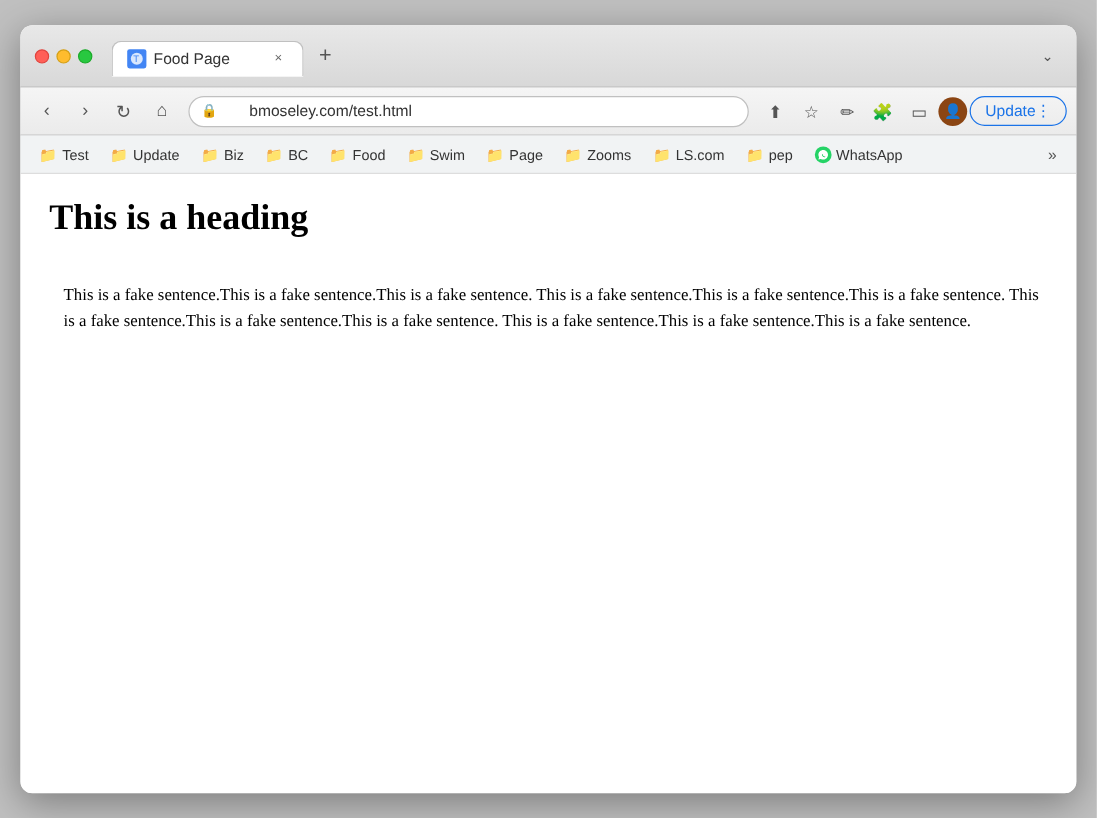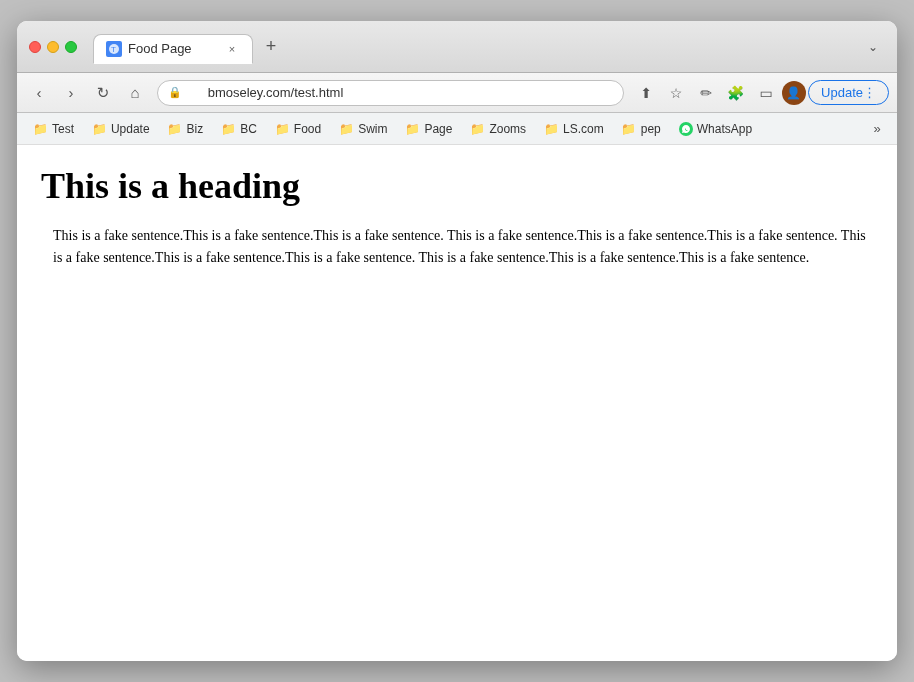--- a/index.html
+++ b/index.html
@@ -249,24 +249,24 @@
       flex-shrink: 0;
     }
     
     .page-content {
       flex: 1;
       background: #fff;
       padding: 20px 24px;
       overflow-y: auto;
     }
     .page-heading {
-      font-size: 36px;
+      font-size: 30px;
       font-weight: bold;
       color: #000;
-      margin-bottom: 18px;
+      margin-bottom: 37px;
       font-family: Times New Roman, serif;
     }
     .page-paragraph {
       font-size: 14px;
       line-height: 1.6;
       color: #000;
       font-family: Times New Roman, serif;
       margin-left: 12px;
     }
   </style>

